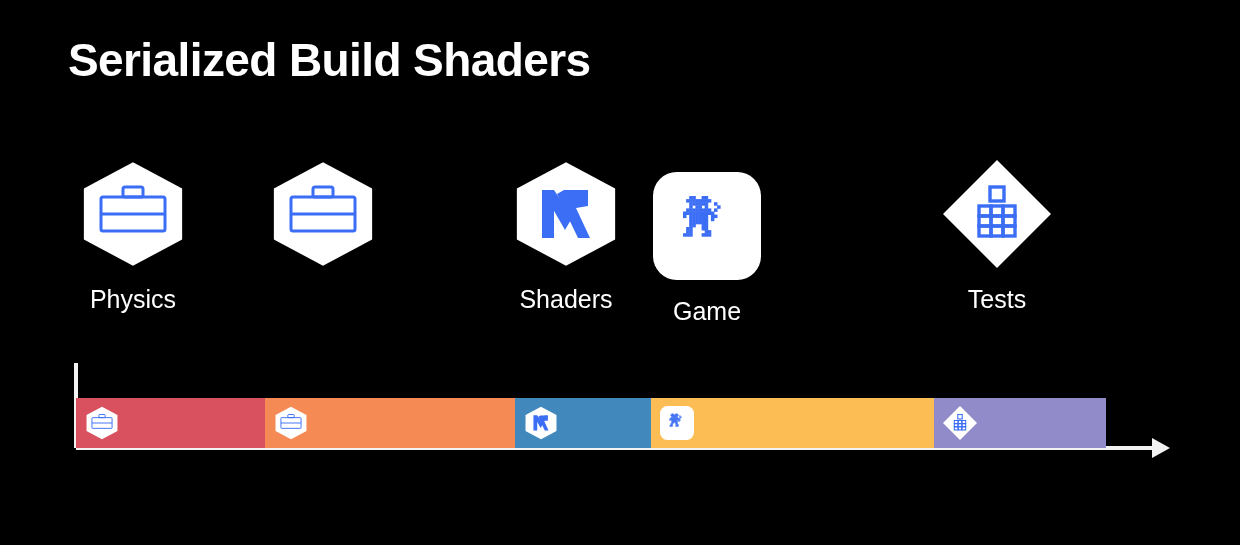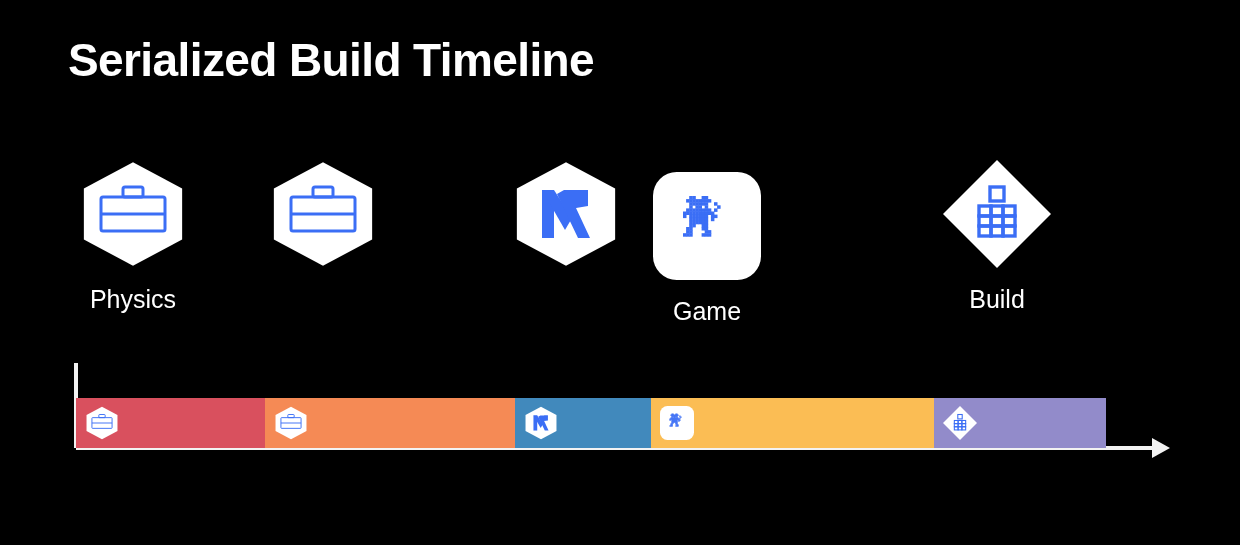--- a/index.html
+++ b/index.html
@@ -72,21 +72,21 @@
   .bar-icon svg { display: block; }
   .seg {
     position: absolute;
     top: 398px;
     height: 50px;
   }
 </style>
 </head>
 <body>
 
-<div id="page-title">Serialized Build Timeline</div>
+<div id="page-title">Serialized Build Shaders</div>
 
 <div id="targets">
     <div class="target" style="left: 133px;">
       <div class="badge">
         <svg viewBox="0 0 108 108" width="108" height="108">
           <polygon points="54.00,2.16 103.14,28.62 103.14,79.38 54.00,105.84 4.86,79.38 4.86,28.62" fill="#ffffff"></polygon>
           <g fill="none" stroke="#3b6ef5" stroke-width="3">
             <rect x="22" y="37" width="64" height="34" rx="2"></rect>
             <rect x="44" y="27" width="20" height="10" rx="2"></rect>
             <line x1="22" y1="54" x2="86" y2="54"></line>
@@ -112,20 +112,21 @@
         <svg viewBox="0 0 108 108" width="108" height="108">
           <polygon points="54.00,2.16 103.14,28.62 103.14,79.38 54.00,105.84 4.86,79.38 4.86,28.62" fill="#ffffff"></polygon>
           <g fill="#3b6ef5">
             <polygon points="30,78 30,30 42,30 42,78"></polygon>
             <polygon points="30,30 42,30 60,58 53,70"></polygon>
             <polygon points="76,30 64,48 78,78 66,78 45,34 52,30"></polygon>
             <polygon points="64,30 76,30 76,46 64,48"></polygon>
           </g>
         </svg>
       </div>
+      <div class="target-label">Shaders</div>
     </div>
     <div class="target" style="left: 707px; margin-top: 12px;">
       <div class="badge">
         <svg viewBox="0 0 108 108" width="108" height="108">
           <rect x="0" y="0" width="108" height="108" rx="23.76" fill="#ffffff"></rect>
           <g fill="#3b6ef5">
             <rect x="36.20" y="24.00" width="3.50" height="3.50"></rect>
             <rect x="39.30" y="24.00" width="3.50" height="3.50"></rect>
             <rect x="48.60" y="24.00" width="3.50" height="3.50"></rect>
             <rect x="51.70" y="24.00" width="3.50" height="3.50"></rect>
@@ -224,21 +225,21 @@
             <rect x="60" y="46" width="12" height="10"></rect>
             <rect x="36" y="56" width="12" height="10"></rect>
             <rect x="48" y="56" width="12" height="10"></rect>
             <rect x="60" y="56" width="12" height="10"></rect>
             <rect x="36" y="66" width="12" height="10"></rect>
             <rect x="48" y="66" width="12" height="10"></rect>
             <rect x="60" y="66" width="12" height="10"></rect>
           </g>
         </svg>
       </div>
-      <div class="target-label">Build</div>
+      <div class="target-label">Tests</div>
     </div>
   </div>
 
 <div id="timeline">
   <svg id="chart-area" width="1240" height="545">
     <line id="y-axis" class="axis-line" x1="76" y1="363" x2="76" y2="448" stroke="#f2f2f2"></line>
     <line id="x-axis" class="axis-line" x1="76" y1="448" x2="1156" y2="448" stroke="#f2f2f2"></line>
     <polygon id="x-arrow" fill="#f2f2f2" points="1170,448 1152,438 1152,458"></polygon>
   </svg>
   <div id="segments">

